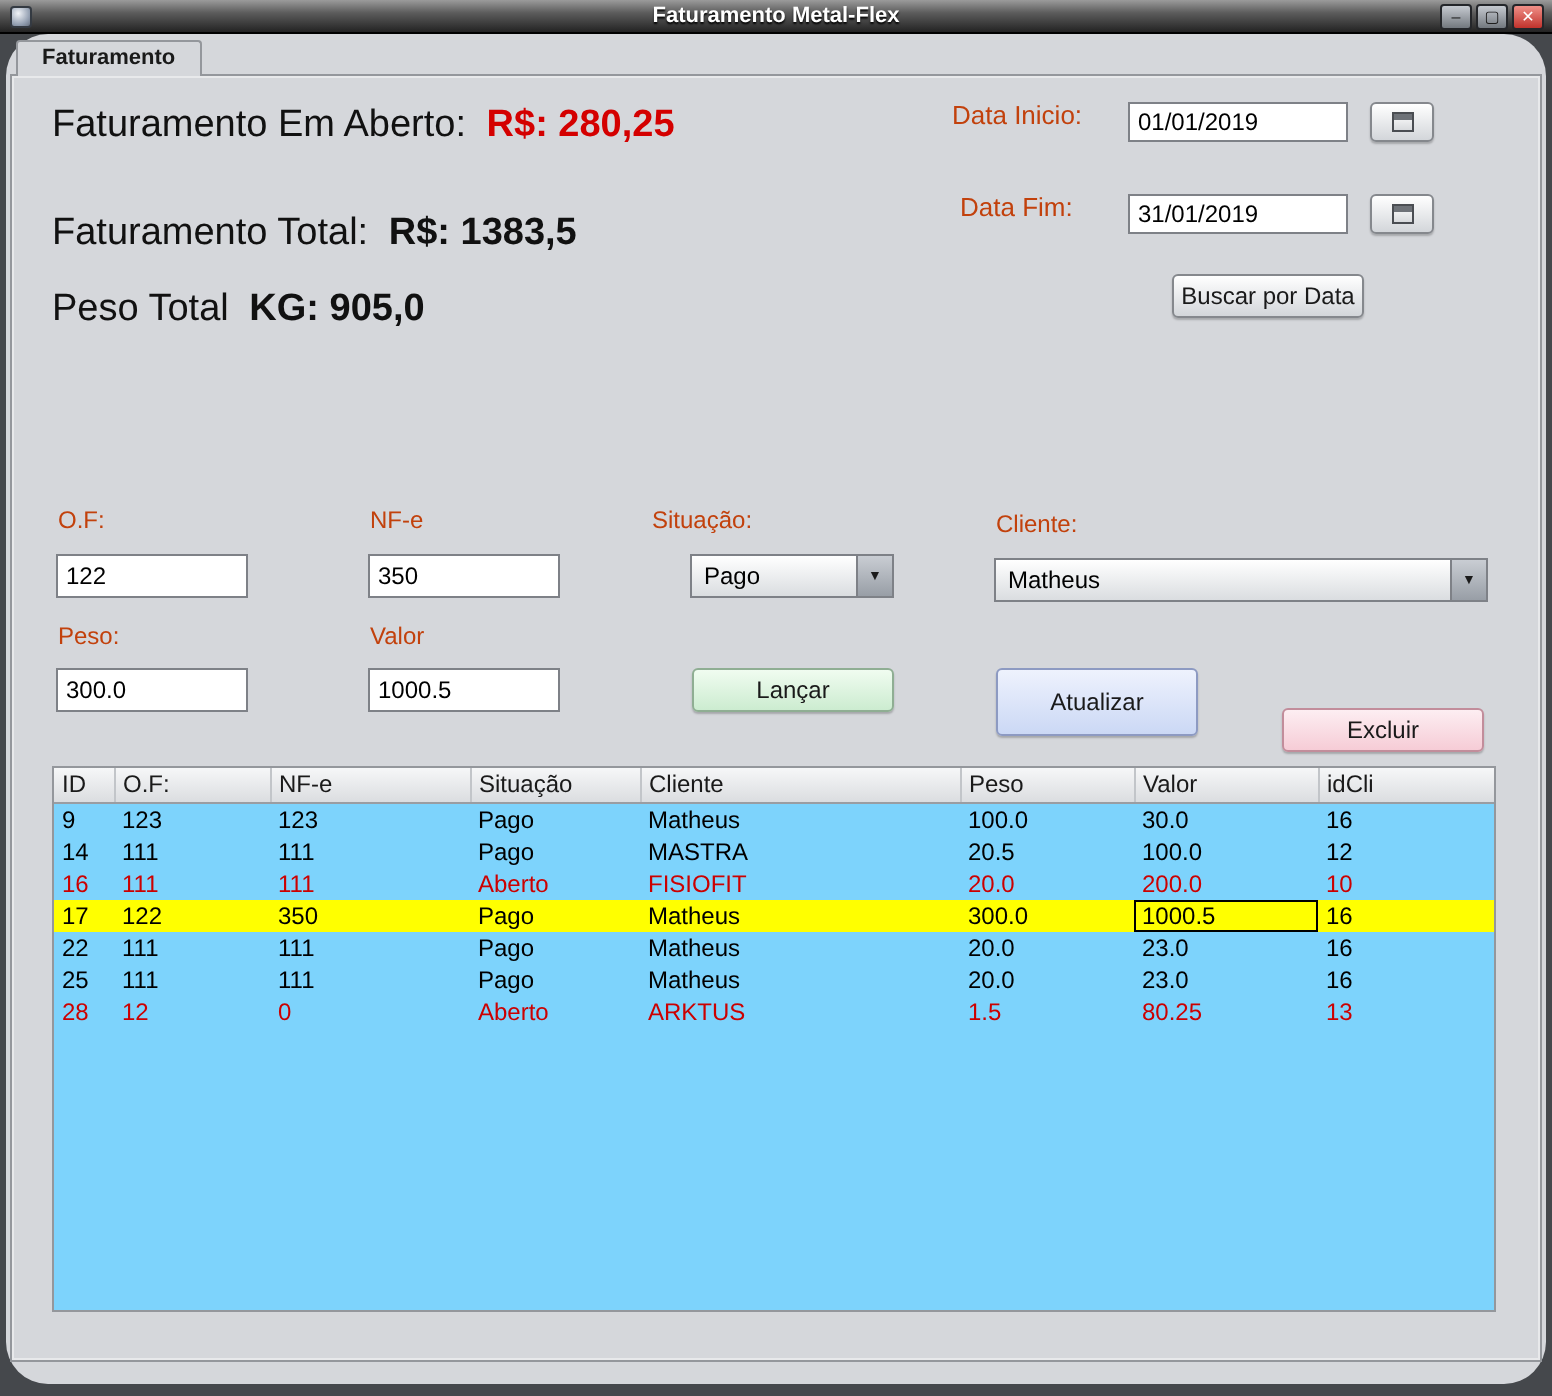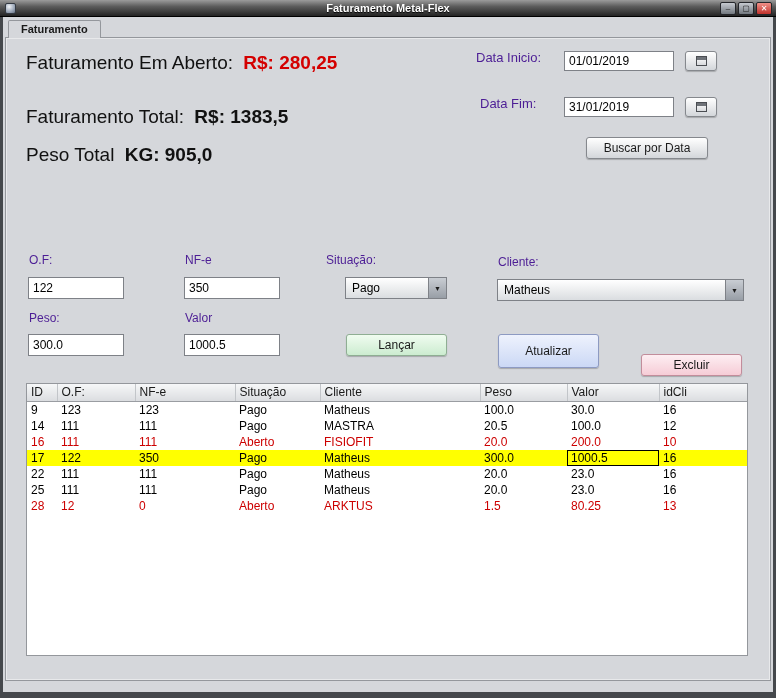--- a/index.html
+++ b/index.html
@@ -50,20 +50,21 @@
   }
   .wbtn.close {
     color: #fff;
     background: linear-gradient(#f09088, #c0322c);
   }
   
   .client-area {
     position: absolute; top: 17px; left: 3px;
     width: 770px; height: 675px;
     background: #d5d7db;
+    border-radius: 21px;
   }
   .tab {
     position: absolute; top: 3px; left: 5px;
     height: 18px; padding: 2px 12px 0;
     background: #d5d7db;
     border: 1px solid #94979c; border-bottom: none;
     border-radius: 2px 2px 0 0;
     font-size: 11px; font-weight: bold; color: #1a1a1a;
     z-index: 2;
   }
@@ -73,21 +74,21 @@
     background: #d5d7db;
     border: 1px solid #94979c;
     box-shadow: inset 0 0 0 1px rgba(255,255,255,0.45);
   }
   .abs { position: absolute; }
   
   .summary-line { font-size: 19px; color: #111; white-space: nowrap; }
   .summary-line .val { font-weight: bold; margin-left: 5px; }
   .summary-line .val.red { color: #d40000; }
   
-  .lbl { font-size: 12px; color: #4c1d95; white-space: nowrap; }
+  .lbl { font-size: 12px; color: #c2410c; white-space: nowrap; }
   .lbl-lg { font-size: 13px; }
   .field {
     border: 1px solid #7e8187;
     background: #fff; color: #000;
     font-family: "Liberation Sans", sans-serif;
     font-size: 12px; padding: 2px 4px;
     width: 100%; height: 100%;
   }
   .field-wrap { position: absolute; }
   
@@ -130,21 +131,21 @@
     margin-left: auto;
     width: 18px; height: 100%;
     border-left: 1px solid #7e8187;
     background: linear-gradient(#c9cdd3, #989ea6);
     display: flex; align-items: center; justify-content: center;
     font-size: 7px; color: #1b1b1b;
   }
   
   .table-wrap {
     position: absolute;
-    background: #ffffff;
+    background: #7dd3fc;
     border: 1px solid #94979c;
     overflow: hidden;
   }
   table.grid {
     border-collapse: collapse; table-layout: fixed;
     width: 720px;
     font-size: 12px; color: #000;
   }
   col.c0{width:30px} col.c1{width:78px} col.c2{width:100px} col.c3{width:85px}
   col.c4{width:160px} col.c5{width:87px} col.c6{width:92px} col.c7{width:88px}
@@ -210,21 +211,21 @@
       </button>
 
       <div class="abs lbl lbl-lg" style="left:474px; top:58px;">Data Fim:</div>
       <div class="field-wrap" style="left:558px; top:59px; width:110px; height:20px;">
         <input class="field" value="31/01/2019" style="">
       </div>
       <button class="btn mini-btn" style="left:679px; top:59px; width:32px; height:20px;">
         <span class="cal-icon"></span>
       </button>
 
-      <button class="btn" style="left:580px; top:99px; width:122px; height:22px;">Buscar por Data</button>
+      <button class="btn" style="left:580px; top:99px; width:96px; height:22px;">Buscar por Data</button>
 
       <div class="abs lbl" style="left:23px; top:215px;">O.F:</div>
       <div class="field-wrap" style="left:22px; top:239px; width:96px; height:22px;">
         <input class="field" value="122" style="">
       </div>
 
       <div class="abs lbl" style="left:179px; top:215px;">NF-e</div>
       <div class="field-wrap" style="left:178px; top:239px; width:96px; height:22px;">
         <input class="field" value="350" style="">
       </div>

